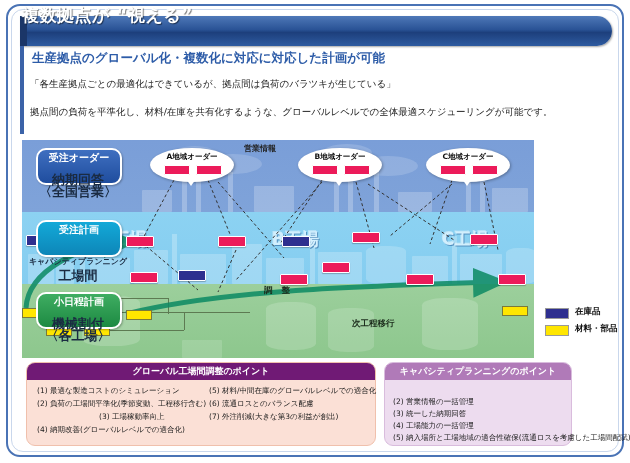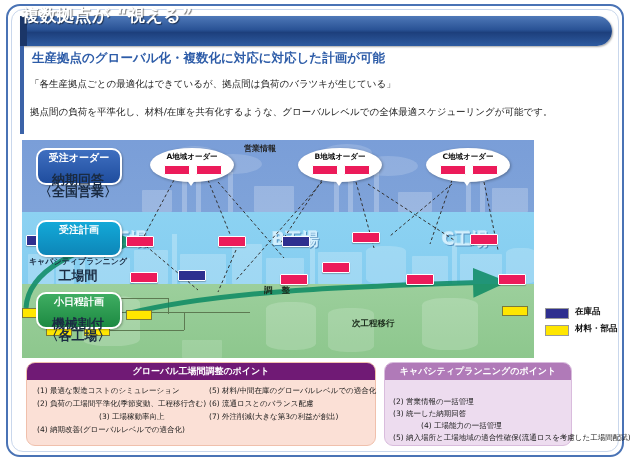--- a/index.html
+++ b/index.html
@@ -385,17 +385,17 @@
     <div class="pitem" style="left:10px;top:61px;">(4) 納期改善(グローバルレベルでの適合化)</div>
     <div class="pitem" style="left:182px;top:22px;">(5) 材料/中間在庫のグローバルレベルでの適合化</div>
     <div class="pitem" style="left:182px;top:35px;">(6) 流通ロスとのバランス配慮</div>
     <div class="pitem" style="left:182px;top:48px;">(7) 外注削減(大きな第3の利益が創出)</div>
   </div>
 
   <div class="panel panel-right">
     <div class="panel-hd hd-right">キャパシティプランニングのポイント</div>
     <div class="pitem" style="left:8px;top:33px;">(2) 営業情報の一括管理</div>
     <div class="pitem" style="left:8px;top:45px;">(3) 統一した納期回答</div>
-    <div class="pitem" style="left:8px;top:57px;margin-left:28px;">(4) 工場能力の一括管理</div>
+    <div class="pitem" style="left:8px;top:57px;">(4) 工場能力の一括管理</div>
     <div class="pitem" style="left:8px;top:69px;">(5) 納入場所と工場地域の適合性確保(流通ロスを考慮した工場間配賦)</div>
   </div>
 
 </div>
 
 </body></html>

